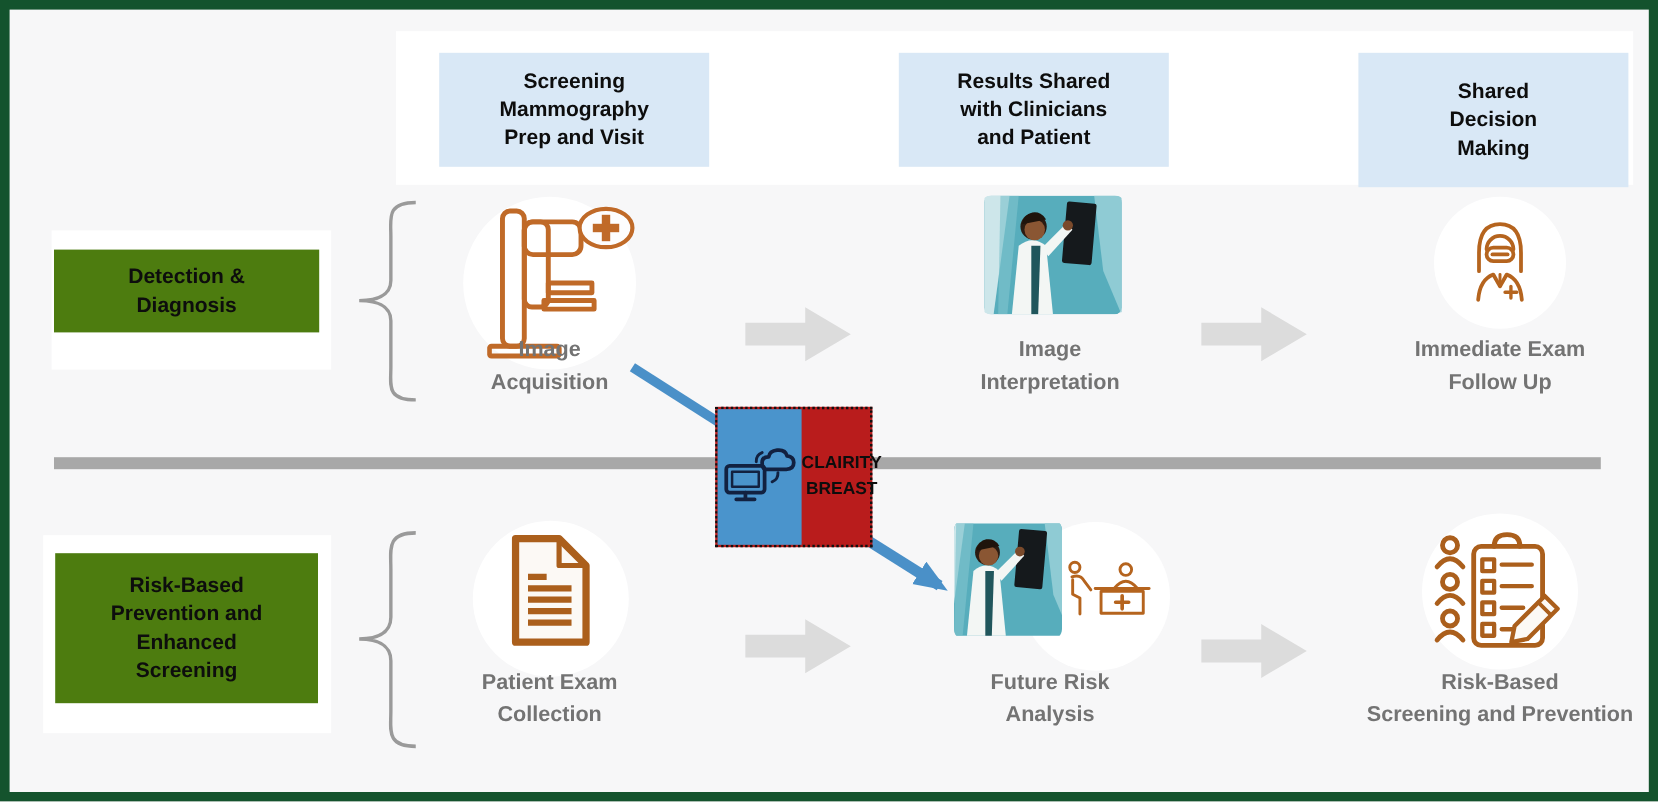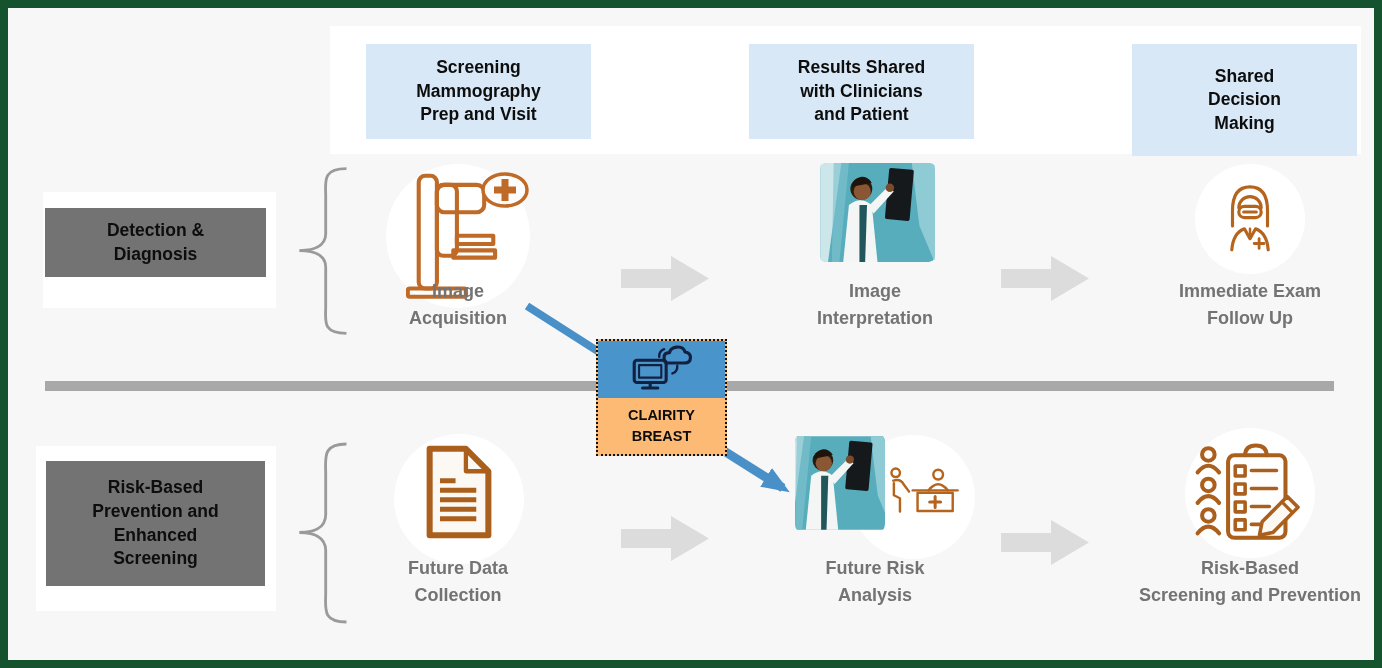--- a/index.html
+++ b/index.html
@@ -9,30 +9,30 @@
     font-family:"Liberation Sans", sans-serif;color:#0d0d0d;overflow:hidden;
   }
   .abs{position:absolute;}
   .pre{white-space:pre-line;}
   .white-band{background:#ffffff;}
   .phase-box{
     background:#d9e8f6;display:flex;align-items:center;justify-content:center;
     font-weight:bold;font-size:17.5px;line-height:1.35;text-align:center;
   }
   .category-box{
-    background:#737373;display:flex;align-items:center;justify-content:center;
+    background:#4d7c0f;display:flex;align-items:center;justify-content:center;
     font-weight:bold;font-size:17.5px;line-height:1.35;text-align:center;
   }
   .step-label{
     font-weight:bold;font-size:18px;line-height:1.5;text-align:center;color:#737373;
   }
   .white-circle{background:#ffffff;border-radius:50%;}
   .divider{background:#a8a8a8;}
   .clairity-box{
-    border:2.5px dotted #111;background:#fdba74;z-index:6;display:flex;flex-direction:column;
+    border:2.5px dotted #111;background:#b91c1c;z-index:6;display:flex;
   }
   .clairity-top{background:#4a94cc;flex:0 0 57px;display:flex;align-items:center;justify-content:center;}
   .clairity-bottom{flex:1;display:flex;align-items:center;justify-content:center;
     font-weight:bold;font-size:14.5px;line-height:1.45;text-align:center;}
   .overlay{z-index:5;pointer-events:none;}
   svg{display:block;}
 </style>
 </head>
 <body>
 
@@ -156,21 +156,21 @@
   </div>
 
   <div class="abs white-circle" style="left:386px;top:426px;width:130px;height:130px;"></div>
   <div class="abs" style="left:413px;top:437px;">
     <svg width="76" height="94" viewBox="0 0 88 108">
       <path d="M10 4 H52 L78 30 V104 H10 Z" fill="#fcf9f5" stroke="#ab5f1c" stroke-width="7" stroke-linejoin="round"></path>
       <path d="M52 4 V30 H78" fill="none" stroke="#ab5f1c" stroke-width="5" stroke-linejoin="round"></path>
       <path d="M22 41 H40 M22 52 H64 M22 63 H64 M22 74 H64 M22 85 H64" stroke="#ab5f1c" stroke-width="6"></path>
     </svg>
   </div>
-  <div class="abs step-label pre" style="left:360px;top:547px;width:180px;">Future Data
+  <div class="abs step-label pre" style="left:360px;top:547px;width:180px;">Patient Exam
 Collection</div>
 
   <div class="abs" style="left:613px;top:507px;">
     <svg width="90" height="47" viewBox="0 0 90 47">
         <polygon points="0,14 50,14 50,1 88,23.5 50,46 50,33 0,33" fill="#dcdcdc"></polygon>
       </svg>
   </div>
 
   <div class="abs white-circle" style="left:843px;top:427px;width:124px;height:124px;"></div>
   <div class="abs" style="left:787px;top:424px;border-radius:10px;overflow:hidden;z-index:2;">

